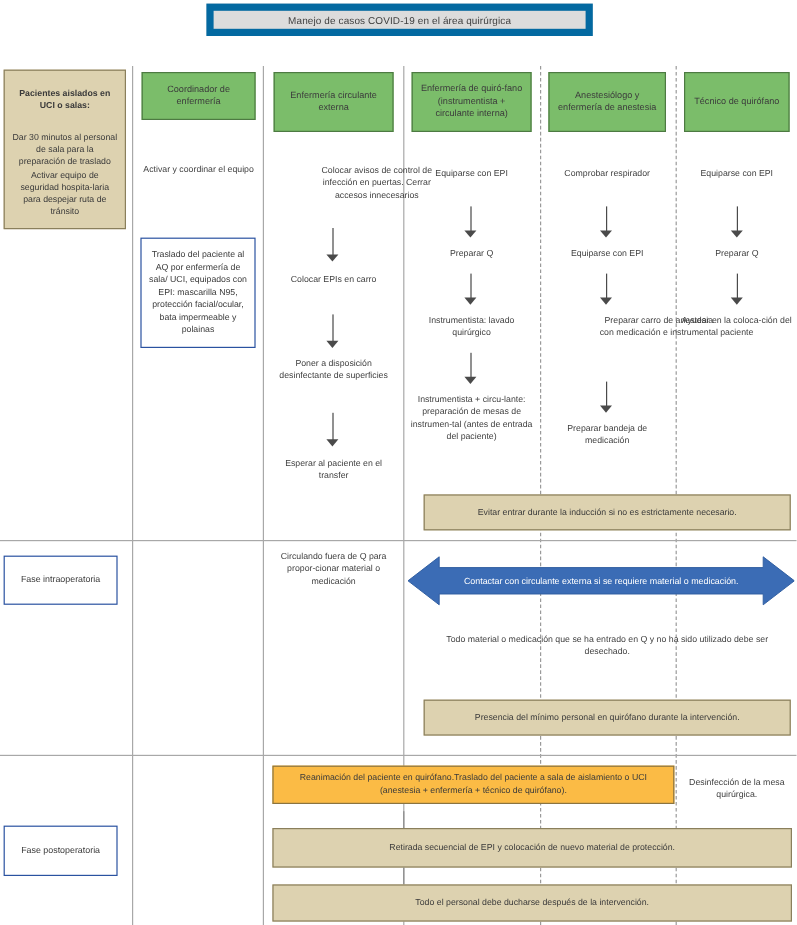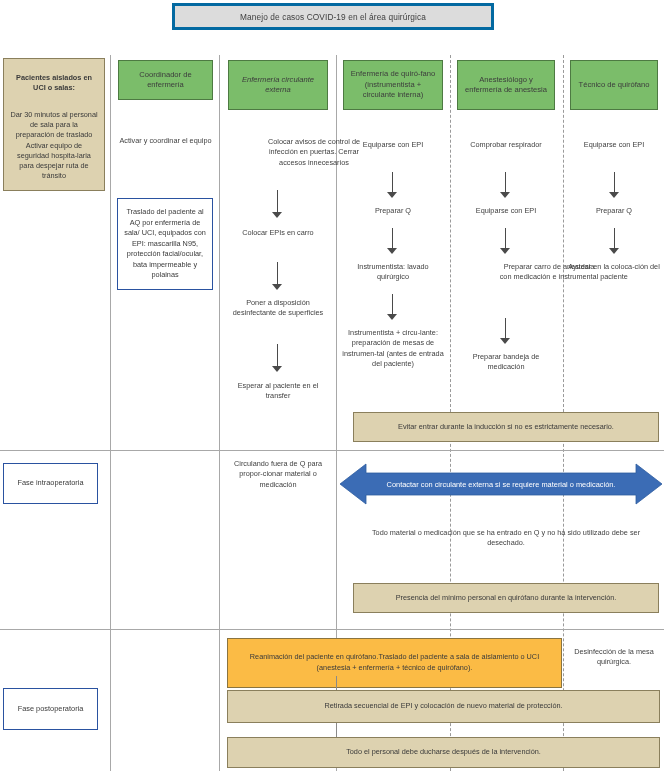--- a/index.html
+++ b/index.html
@@ -17,21 +17,21 @@
     height: 771px;
     overflow: hidden;
     background: #ffffff;
   }
 
   
   .abs { position: absolute; box-sizing: border-box; }
 
   .title-bar {
     background: #dcdcdc;
-    border: 3px solid #0369a1;
+    border: 6px solid #0369a1;
     display: flex;
     align-items: center;
     justify-content: center;
     font-size: 8.3px;
     color: #404040;
     letter-spacing: .1px;
   }
 
   .role-head {
     background: #7bbd6a;
@@ -145,21 +145,21 @@
   <div class="abs vline" style="left:219px; top:55px; height:716px;"></div>
   <div class="abs vline" style="left:336px; top:55px; height:716px;"></div>
   <div class="abs vdash" style="left:450px; top:55px; height:716px;"></div>
   <div class="abs vdash" style="left:563px; top:55px; height:716px;"></div>
 
   <div class="abs hline" style="left:0px; top:450px; width:664px;"></div>
   <div class="abs hline" style="left:0px; top:629px; width:664px;"></div>
 
   <div class="abs role-head" style="left:118px; top:60px; width:95px; height:40px;">Coordinador de enfermería</div>
 
-  <div class="abs role-head" style="left:228px; top:60px; width:100px; height:50px;font-style:italic;">Enfermería circulante externa</div>
+  <div class="abs role-head" style="left:228px; top:60px; width:100px; height:50px;">Enfermería circulante externa</div>
 
   <div class="abs role-head" style="left:343px; top:60px; width:100px; height:50px;">Enfermería de quiró-fano (instrumentista + circulante interna)</div>
 
   <div class="abs role-head" style="left:457px; top:60px; width:98px; height:50px;">Anestesiólogo y enfermería de anestesia</div>
 
   <div class="abs role-head" style="left:570px; top:60px; width:88px; height:50px;">Técnico de quirófano</div>
 
   <div class="abs tan-box tall" style="left:3px; top:58px; width:102px; height:133px; flex-direction:column; gap:0;">
     <div style="font-weight:bold; font-size:7.3px; line-height:1.4; margin-bottom:17px;">Pacientes aislados en UCI o salas:</div>
     <div style="font-size:7.3px; line-height:1.4;">Dar 30 minutos al personal de sala para la preparación de traslado Activar equipo de seguridad hospita-laria para despejar ruta de tránsito</div>
@@ -267,21 +267,21 @@
     <svg width="322" height="42" viewBox="0 0 322 42" xmlns="http://www.w3.org/2000/svg">
       <polygon points="0,21 26,1 26,10 296,10 296,1 322,21 296,41 296,32 26,32 26,41" fill="#3b6cb5" stroke="#2f5da0" stroke-width="0.8"></polygon>
     </svg>
     <div class="lbl">Contactar con circulante externa si se requiere material o medicación.</div>
   </div>
 
   <div class="abs plain-text" style="left:353px; top:528px; width:306px; height:34px;">Todo material o medicación que se ha entrado en Q y no ha sido utilizado debe ser desechado.</div>
 
   <div class="abs tan-box" style="left:353px; top:583px; width:306px; height:30px;">Presencia del mínimo personal en quirófano durante la intervención.</div>
 
-  <div class="abs orange-box" style="left:227px; top:638px; width:335px; height:50px;">Reanimación del paciente en quirófano.Traslado del paciente a sala de aislamiento o UCI (anestesia + enfermería + técnico de quirófano).</div>
+  <div class="abs orange-box" style="left:227px; top:638px; width:335px; height:32px;">Reanimación del paciente en quirófano.Traslado del paciente a sala de aislamiento o UCI (anestesia + enfermería + técnico de quirófano).</div>
 
   <div class="abs plain-text mid" style="left:568px; top:640px; width:92px; height:34px;">Desinfección de la mesa quirúrgica.</div>
 
   <div class="abs stub" style="left:336px; top:676px; height:14px;"></div>
 
   <div class="abs tan-box" style="left:227px; top:690px; width:433px; height:33px;">Retirada secuencial de EPI y colocación de nuevo material de protección.</div>
 
   <div class="abs stub" style="left:336px; top:723px; height:14px;"></div>
 
   <div class="abs tan-box" style="left:227px; top:737px; width:433px; height:31px;">Todo el personal debe ducharse después de la intervención.</div>

